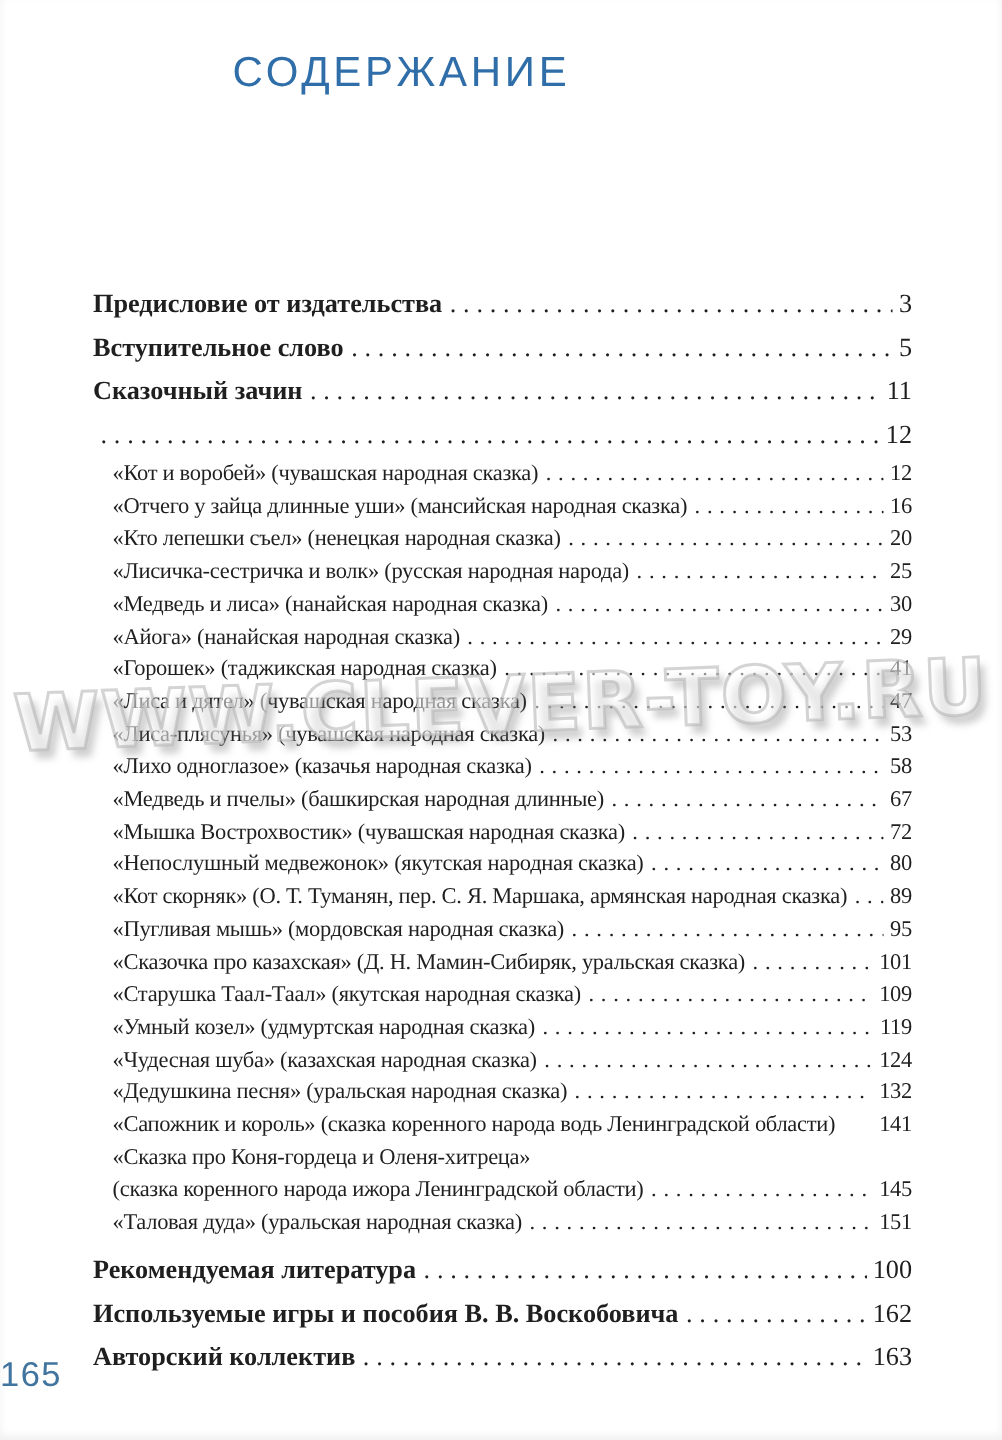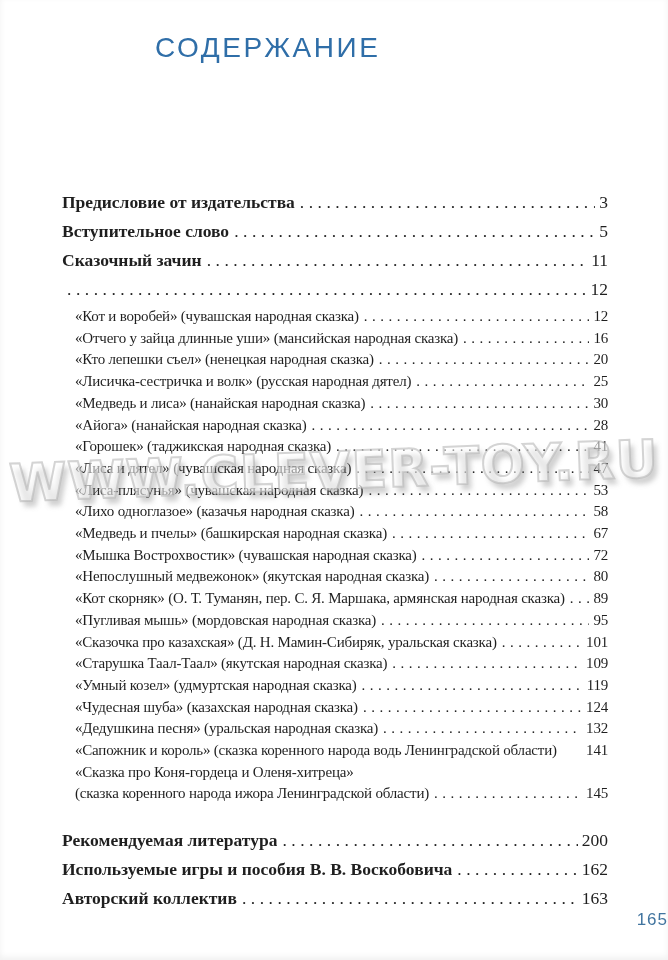--- a/index.html
+++ b/index.html
@@ -30,21 +30,21 @@
     line-height:29px;
   }
   .row.main .t { font-weight:bold; }
   .row.sub {
     font-size:15px;
     line-height:21.7px;
     letter-spacing:-0.2px;
     padding-left:13px;
   }
   .row.main + .row.sub { margin-top:2px; }
-  .row.sub + .row.main { margin-top:21px; }
+  .row.sub + .row.main { margin-top:5px; }
   .t { white-space:nowrap; flex:0 1 auto; min-width:0; overflow:hidden; }
   .leader {
     flex:1 1 0;
     min-width:0;
     overflow:hidden;
     white-space:nowrap;
     margin:0 2px 0 5px;
   }
   .leader::after {
     content:"..........................................................................................................";
@@ -64,23 +64,23 @@
     color:rgba(255,255,255,0.50);
     -webkit-text-stroke:2px rgba(183,183,183,0.60);
     text-shadow:4px 6px 5px rgba(120,120,120,0.35);
     pointer-events:none;
     z-index:5;
     user-select:none;
   }
   .footer {
     position:absolute;
     left:0; right:0; bottom:30px;
-    text-align:right;
+    text-align:left;
     font-family:"Liberation Sans", sans-serif;
-    font-size:17px;
+    font-size:23px;
     letter-spacing:1px;
     color:#41749f;
   }
 </style>
 </head>
 <body>
 
 <div class="page">
   <h1 class="title">СОДЕРЖАНИЕ</h1>
 
@@ -113,33 +113,33 @@
     <span class="t">«Отчего у зайца длинные уши» (мансийская народная сказка)</span>
     <span class="leader"></span>
     <span class="pg">16</span>
   </div>
       <div class="row sub">
     <span class="t">«Кто лепешки съел» (ненецкая народная сказка)</span>
     <span class="leader"></span>
     <span class="pg">20</span>
   </div>
       <div class="row sub">
-    <span class="t">«Лисичка-сестричка и волк» (русская народная дятел)</span>
+    <span class="t">«Лисичка-сестричка и волк» (русская народная народа)</span>
     <span class="leader"></span>
     <span class="pg">25</span>
   </div>
       <div class="row sub">
     <span class="t">«Медведь и лиса» (нанайская народная сказка)</span>
     <span class="leader"></span>
     <span class="pg">30</span>
   </div>
       <div class="row sub">
     <span class="t">«Айога» (нанайская народная сказка)</span>
     <span class="leader"></span>
-    <span class="pg">28</span>
+    <span class="pg">29</span>
   </div>
       <div class="row sub">
     <span class="t">«Горошек» (таджикская народная сказка)</span>
     <span class="leader"></span>
     <span class="pg">41</span>
   </div>
       <div class="row sub">
     <span class="t">«Лиса и дятел» (чувашская народная сказка)</span>
     <span class="leader"></span>
     <span class="pg">47</span>
@@ -148,21 +148,21 @@
     <span class="t">«Лиса-плясунья» (чувашская народная сказка)</span>
     <span class="leader"></span>
     <span class="pg">53</span>
   </div>
       <div class="row sub">
     <span class="t">«Лихо одноглазое» (казачья народная сказка)</span>
     <span class="leader"></span>
     <span class="pg">58</span>
   </div>
       <div class="row sub">
-    <span class="t">«Медведь и пчелы» (башкирская народная сказка)</span>
+    <span class="t">«Медведь и пчелы» (башкирская народная длинные)</span>
     <span class="leader"></span>
     <span class="pg">67</span>
   </div>
       <div class="row sub">
     <span class="t">«Мышка Вострохвостик» (чувашская народная сказка)</span>
     <span class="leader"></span>
     <span class="pg">72</span>
   </div>
       <div class="row sub">
     <span class="t">«Непослушный медвежонок» (якутская народная сказка)</span>
@@ -212,24 +212,29 @@
       <div class="row sub">
     <span class="t">«Сказка про Коня-гордеца и Оленя-хитреца»</span>
     <span class="leader no-dots"></span>
     <span class="pg"></span>
   </div>
       <div class="row sub">
     <span class="t">(сказка коренного народа ижора Ленинградской области)</span>
     <span class="leader"></span>
     <span class="pg">145</span>
   </div>
+      <div class="row sub">
+    <span class="t">«Таловая дуда» (уральская народная сказка)</span>
+    <span class="leader"></span>
+    <span class="pg">151</span>
+  </div>
       <div class="row main">
     <span class="t">Рекомендуемая литература</span>
     <span class="leader"></span>
-    <span class="pg">200</span>
+    <span class="pg">100</span>
   </div>
       <div class="row main">
     <span class="t">Используемые игры и пособия В. В. Воскобовича</span>
     <span class="leader"></span>
     <span class="pg">162</span>
   </div>
       <div class="row main">
     <span class="t">Авторский коллектив</span>
     <span class="leader"></span>
     <span class="pg">163</span>

